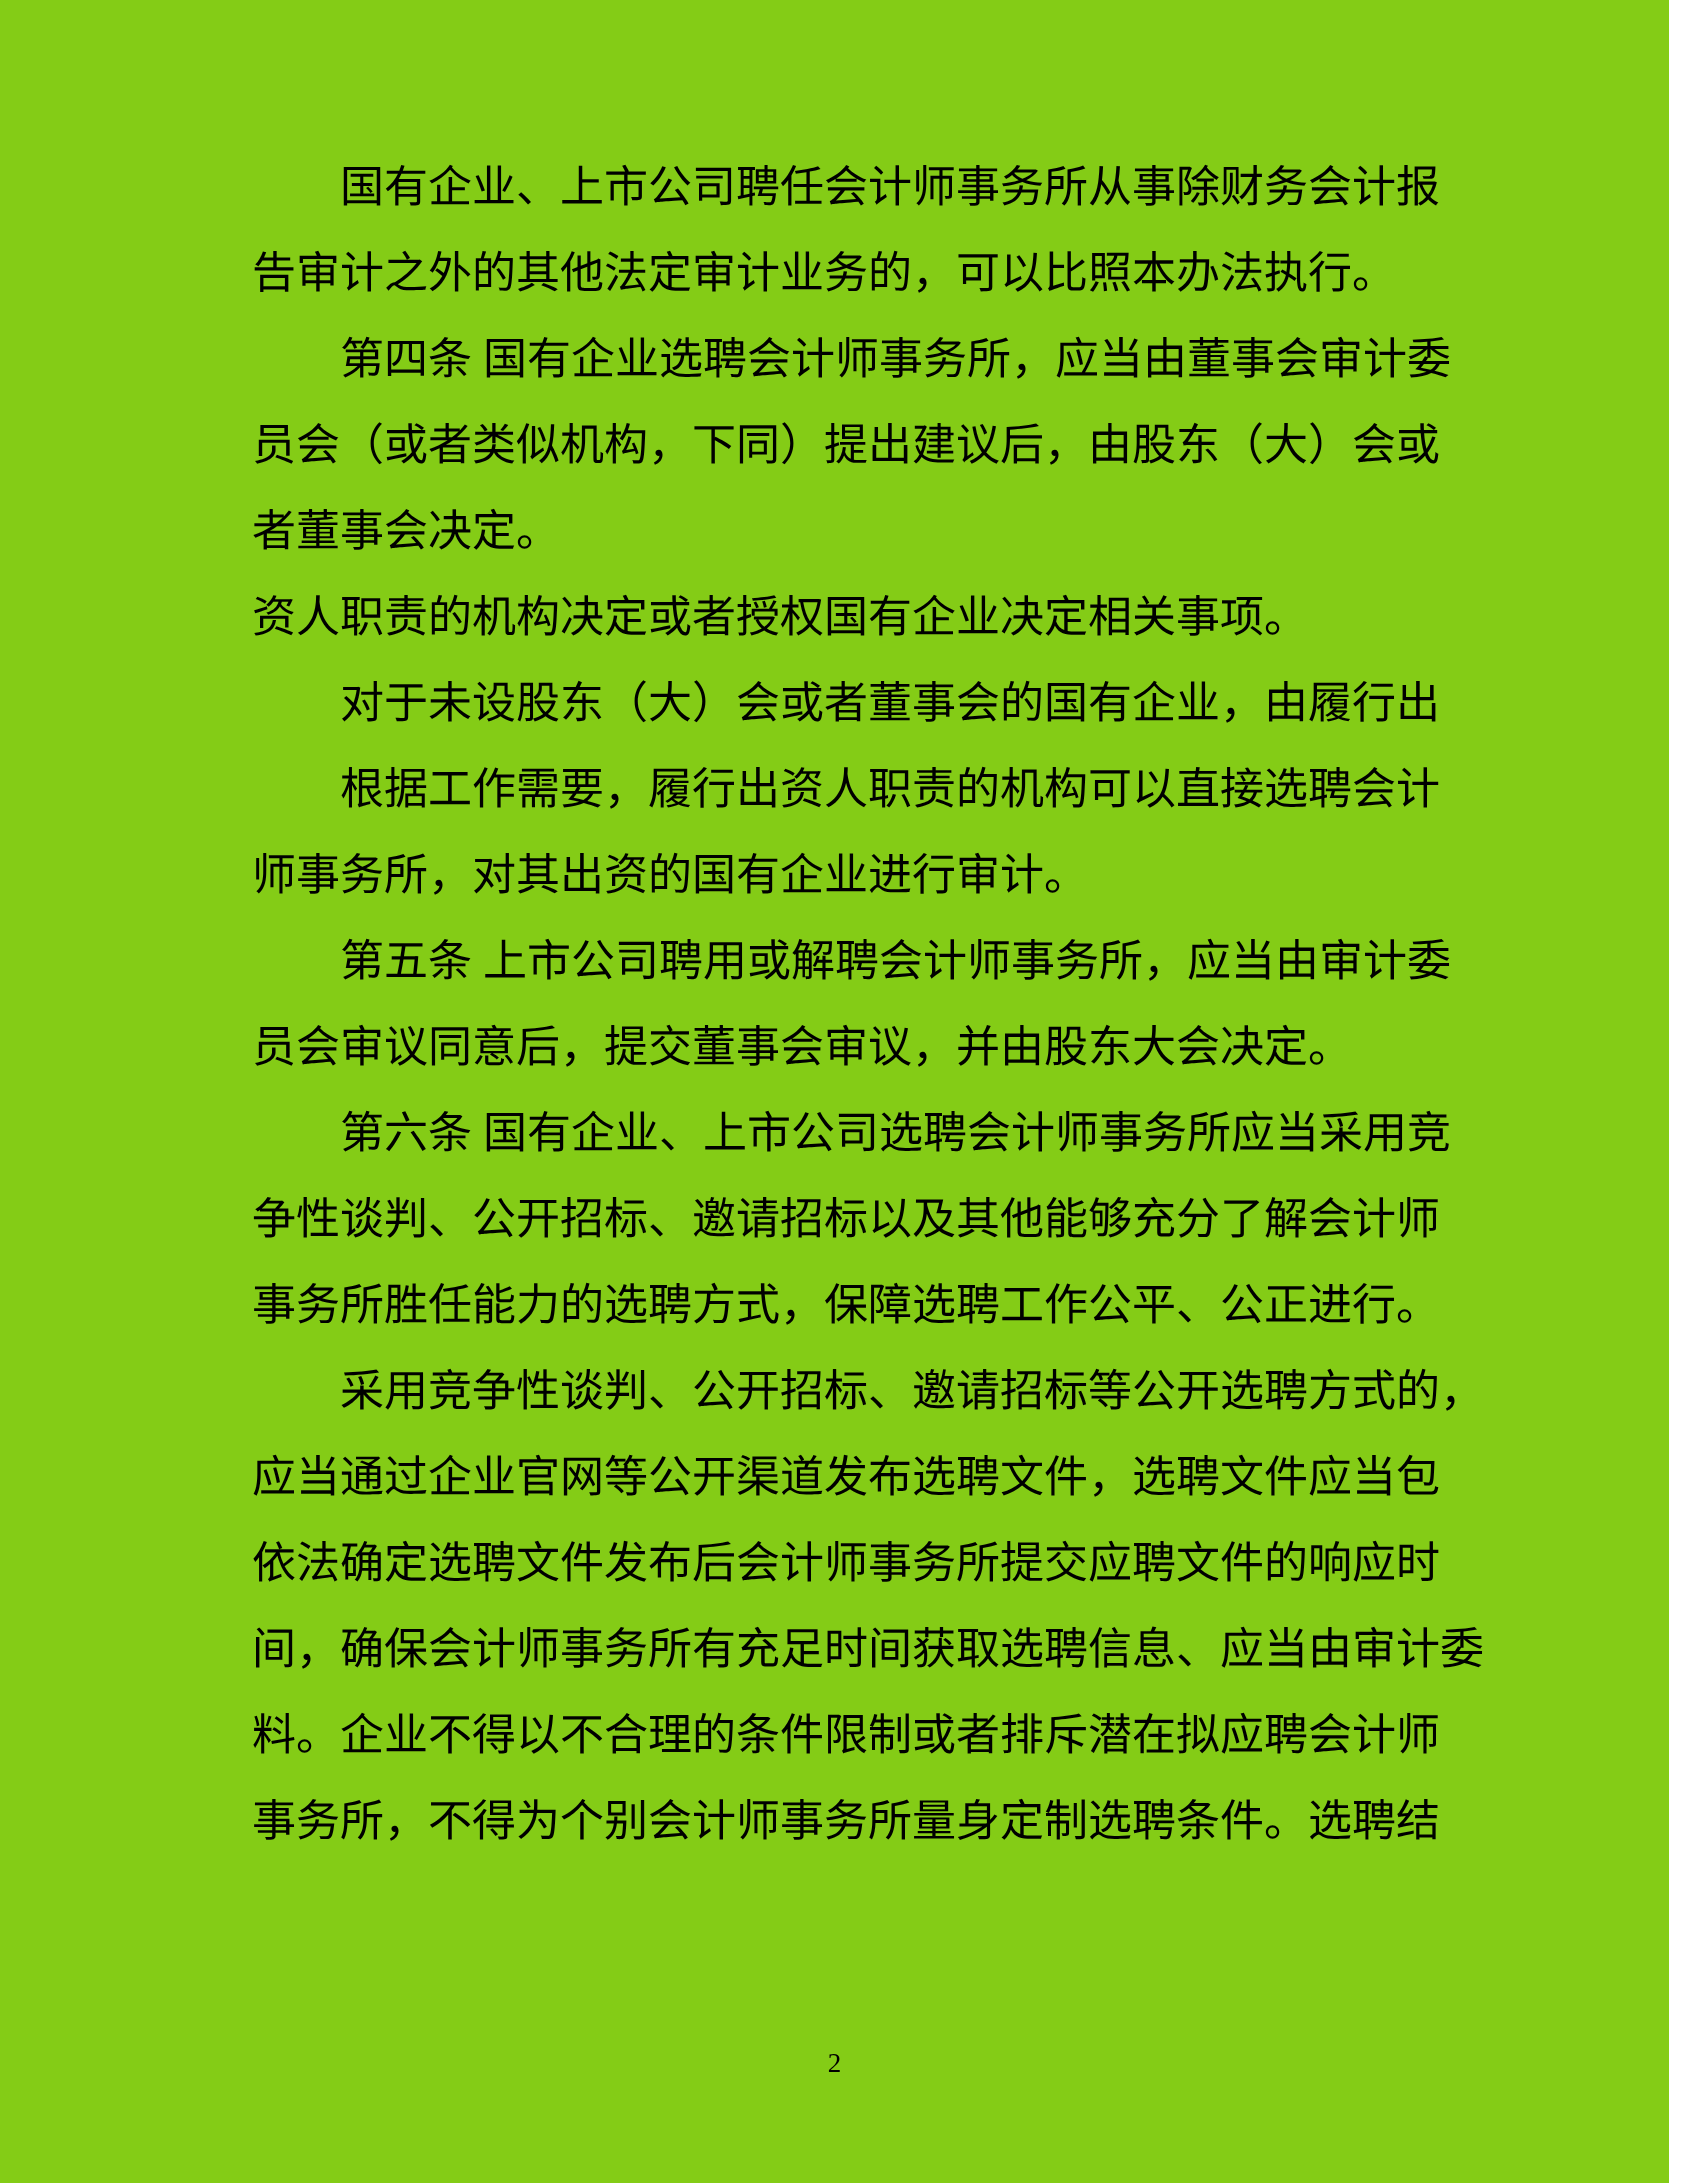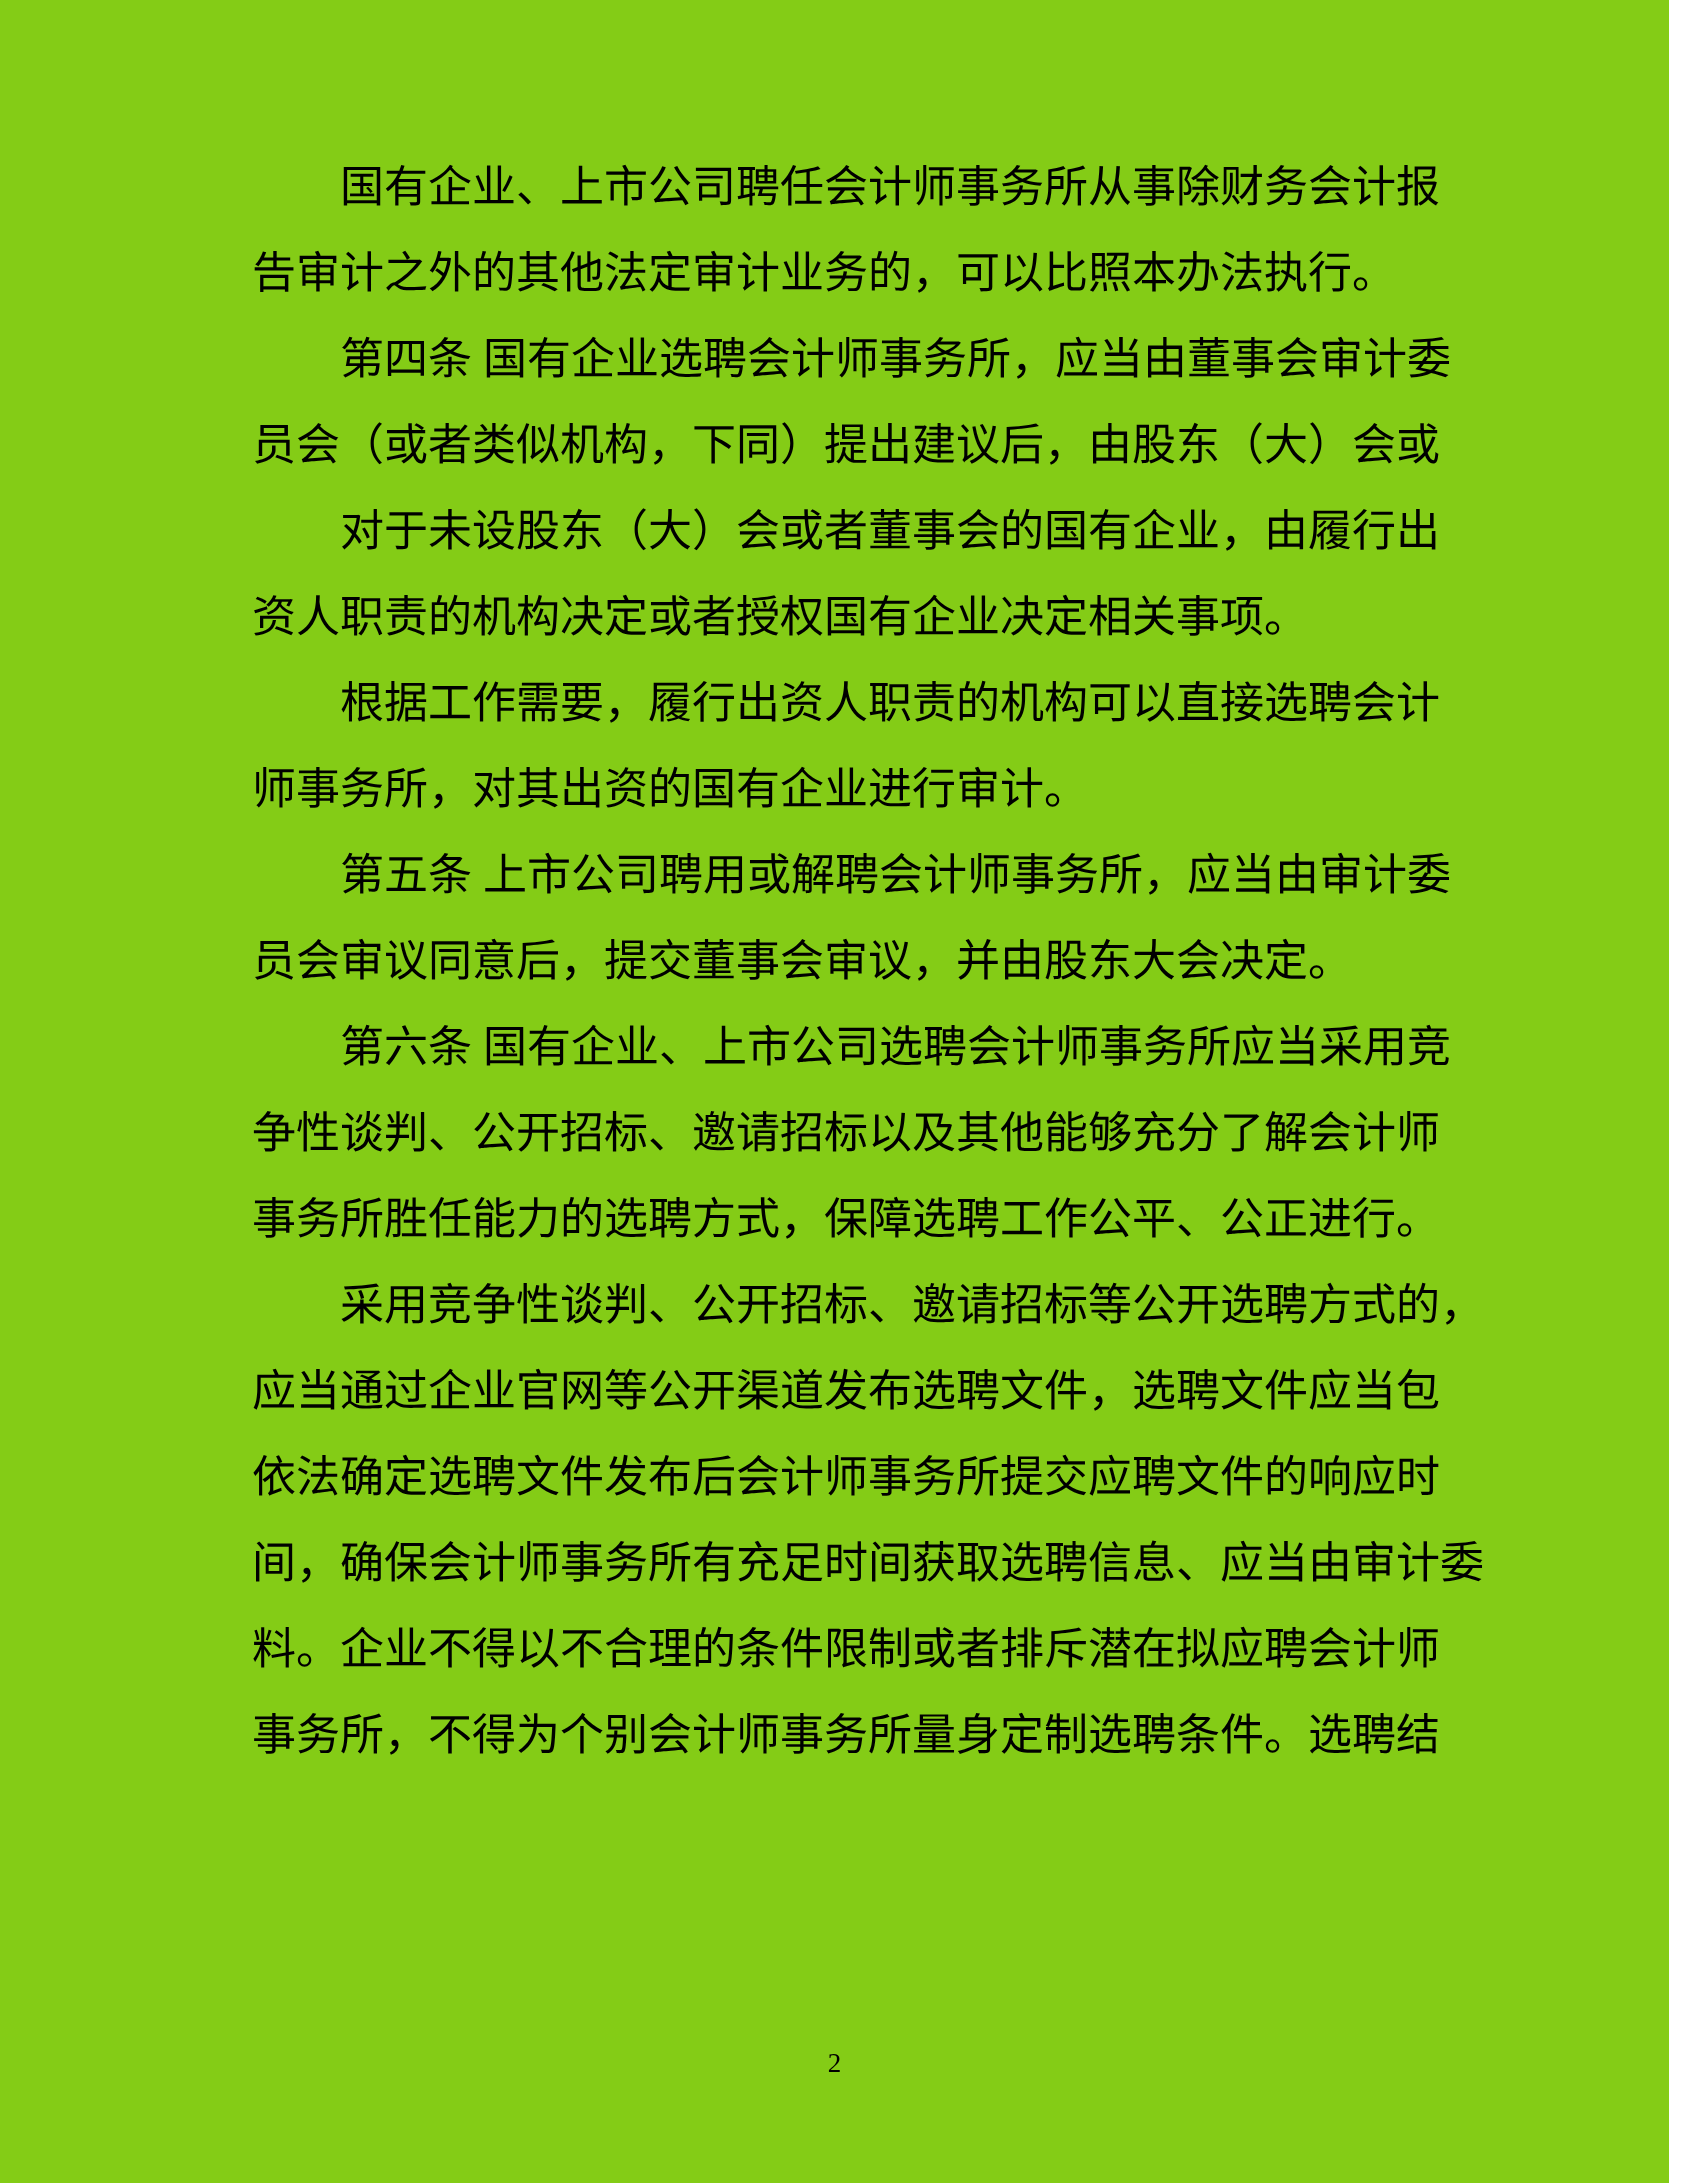--- a/index.html
+++ b/index.html
@@ -45,22 +45,23 @@
 </style>
 </head>
 <body>
 
 <div class="page">
   <div class="body-text">
     <div class="line indented">国有企业、上市公司聘任会计师事务所从事除财务会计报</div>
     <div class="line">告审计之外的其他法定审计业务的，可以比照本办法执行。</div>
     <div class="line indented">第四条 国有企业选聘会计师事务所，应当由董事会审计委</div>
     <div class="line">员会（或者类似机构，下同）提出建议后，由股东（大）会或</div>
+    <div class="line">者董事会决定。</div>
+    <div class="line">资人职责的机构决定或者授权国有企业决定相关事项。</div>
     <div class="line indented">对于未设股东（大）会或者董事会的国有企业，由履行出</div>
-    <div class="line">资人职责的机构决定或者授权国有企业决定相关事项。</div>
     <div class="line indented">根据工作需要，履行出资人职责的机构可以直接选聘会计</div>
     <div class="line">师事务所，对其出资的国有企业进行审计。</div>
     <div class="line indented">第五条 上市公司聘用或解聘会计师事务所，应当由审计委</div>
     <div class="line">员会审议同意后，提交董事会审议，并由股东大会决定。</div>
     <div class="line indented">第六条 国有企业、上市公司选聘会计师事务所应当采用竞</div>
     <div class="line">争性谈判、公开招标、邀请招标以及其他能够充分了解会计师</div>
     <div class="line">事务所胜任能力的选聘方式，保障选聘工作公平、公正进行。</div>
     <div class="line indented">采用竞争性谈判、公开招标、邀请招标等公开选聘方式的，</div>
     <div class="line">应当通过企业官网等公开渠道发布选聘文件，选聘文件应当包</div>
     <div class="line">依法确定选聘文件发布后会计师事务所提交应聘文件的响应时</div>

